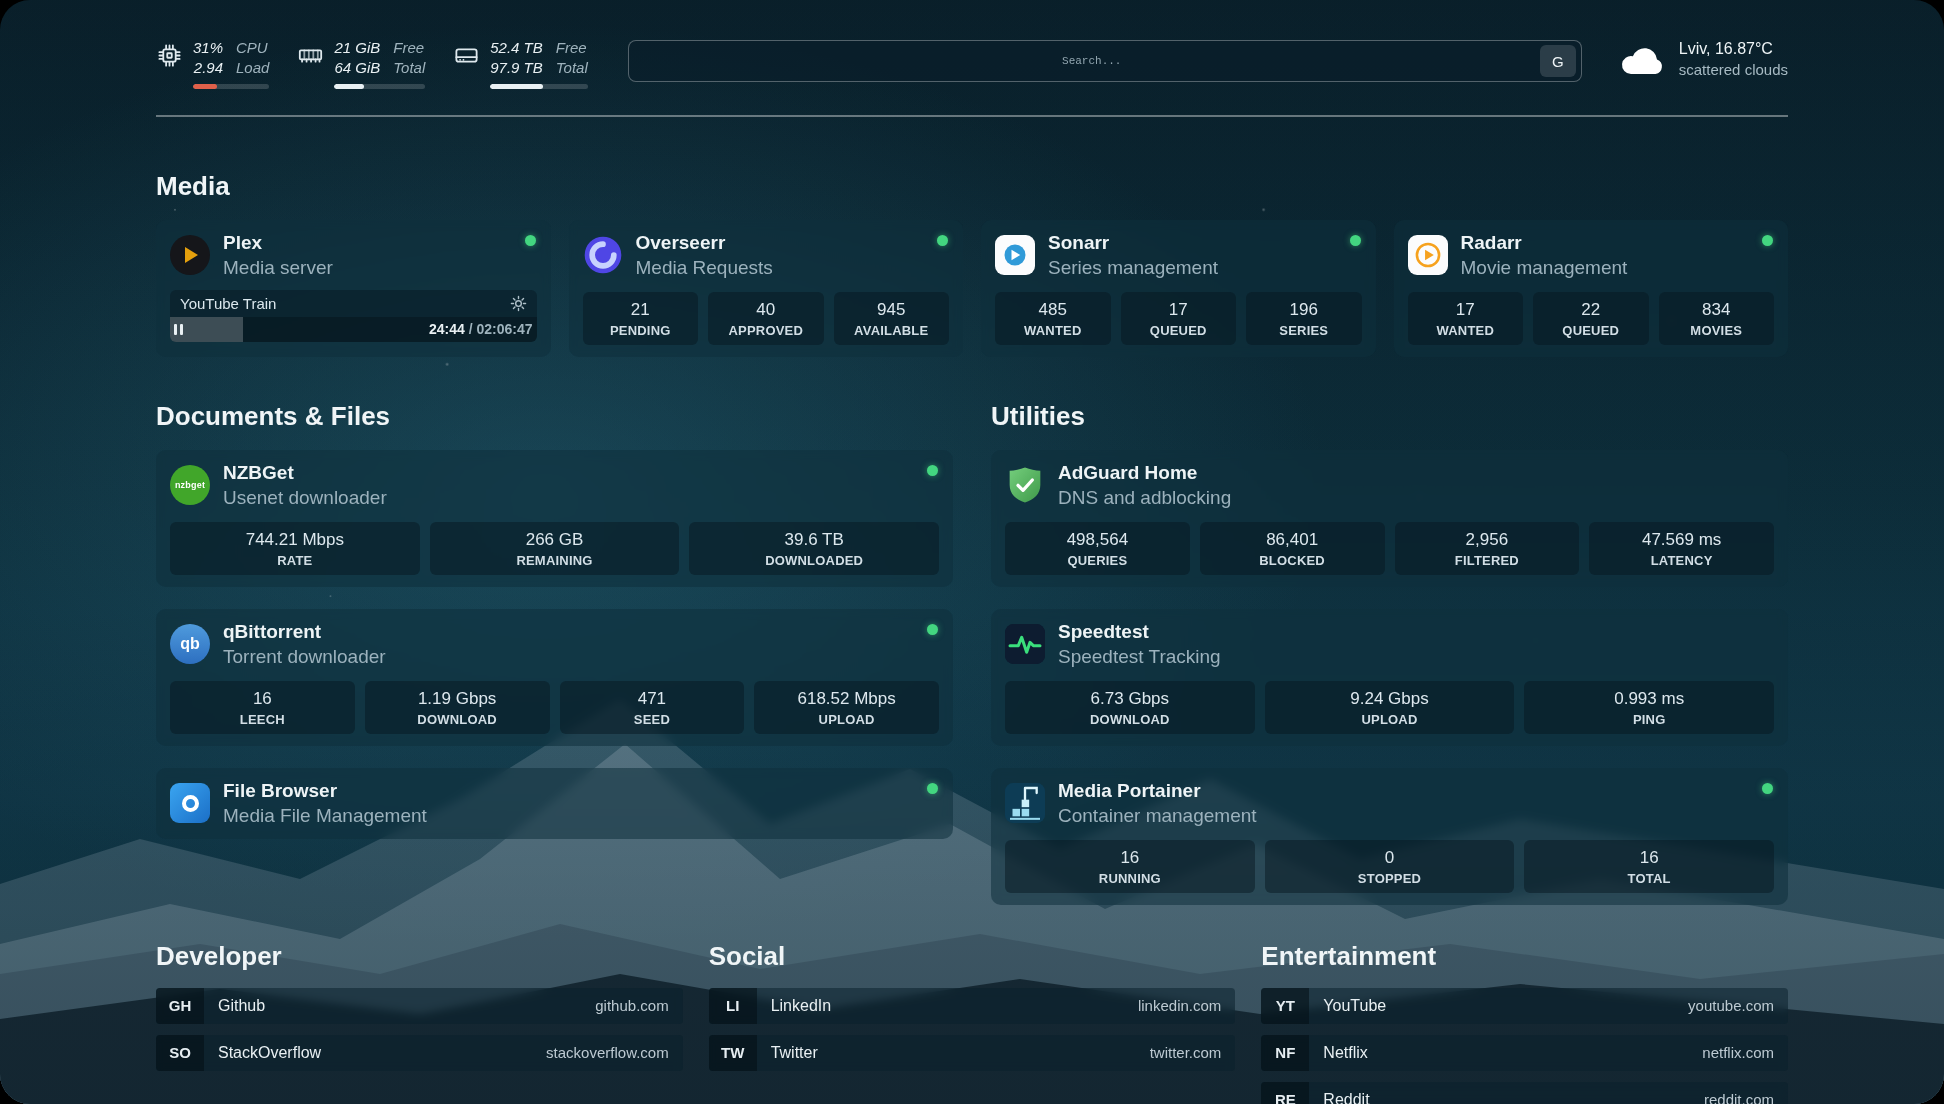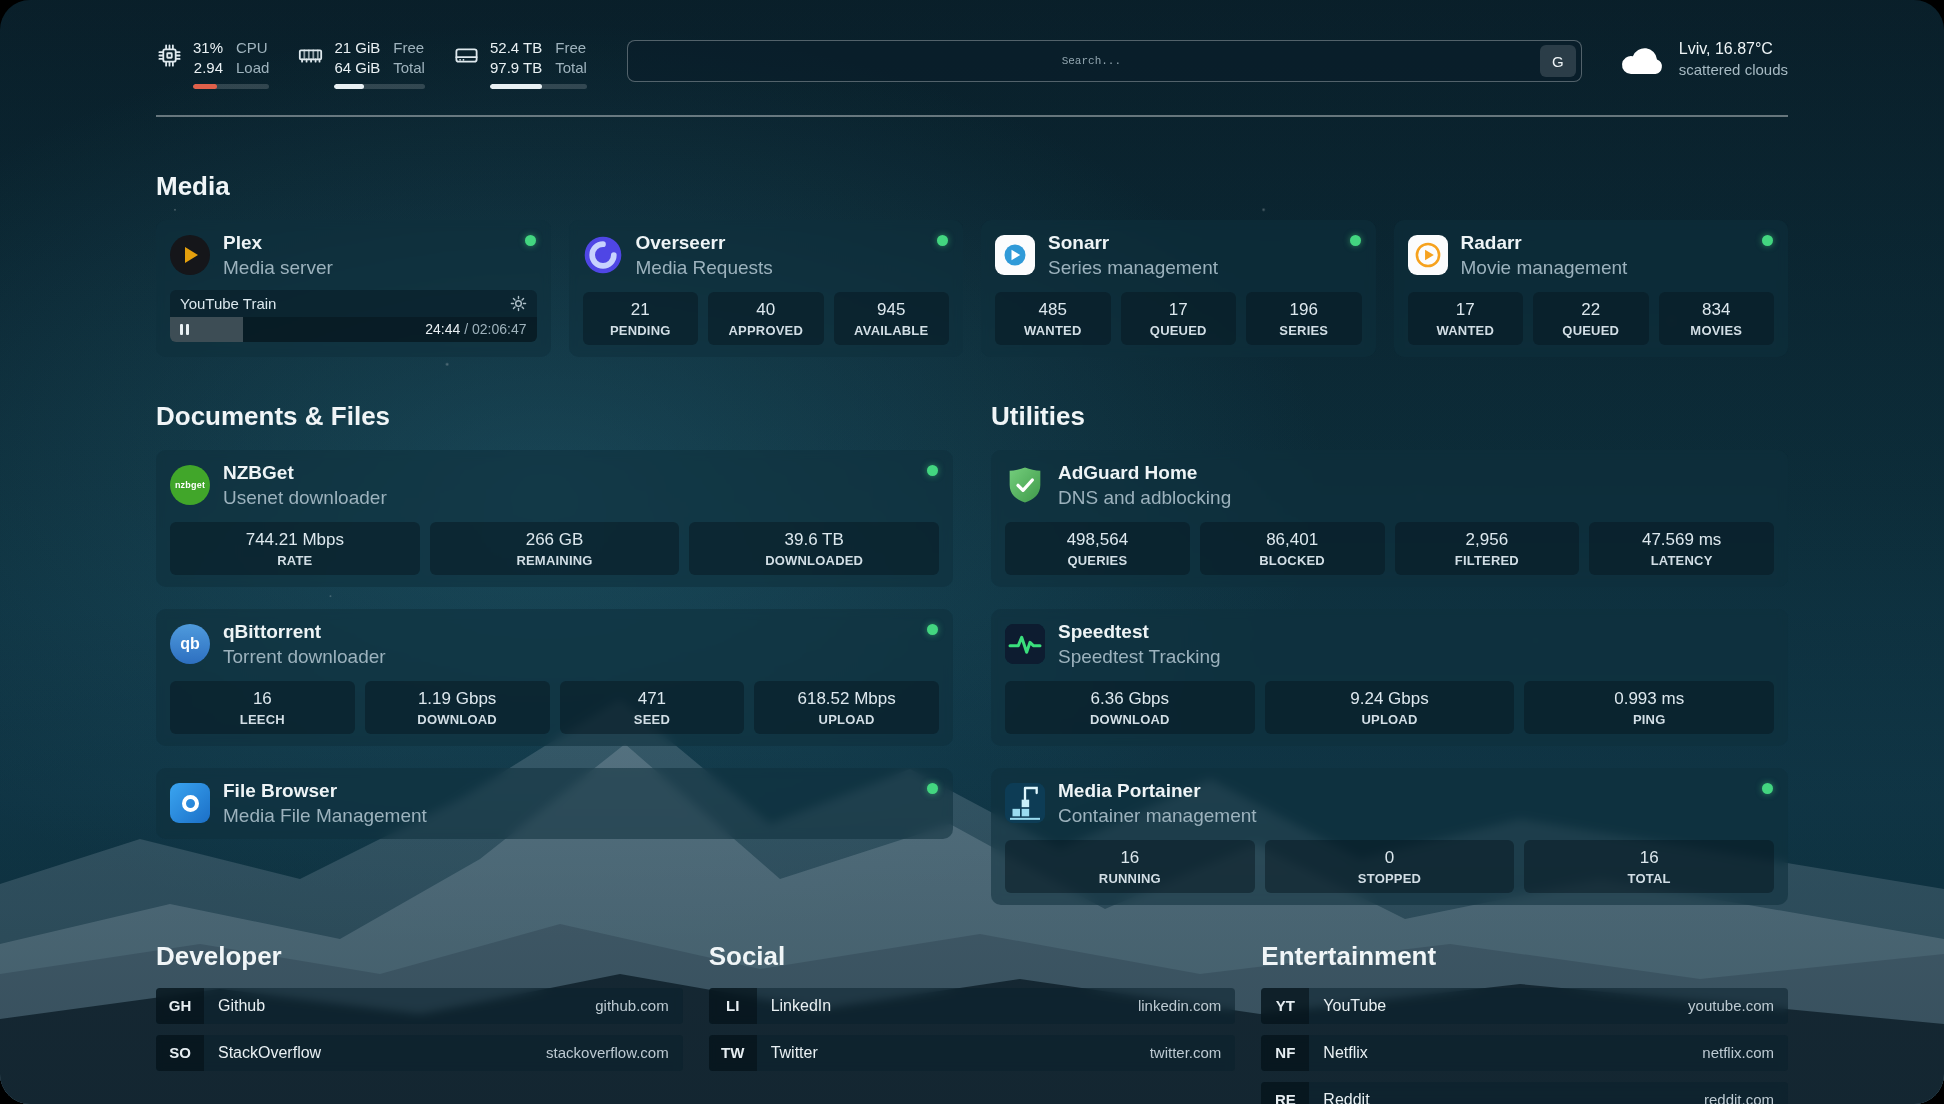--- a/index.html
+++ b/index.html
@@ -25,21 +25,21 @@
       radial-gradient(1150px 680px at 28% 44%, rgba(47,117,139,.40), transparent 68%),
       linear-gradient(180deg,#0a212c 0%, #0d2e3b 45%, #11394a 72%, #0f3644 100%);
   }
   .bg-mountains { position:absolute; left:0; right:0; bottom:0; width:100%; height:430px; display:block; }
   .bg-tint { position:absolute; inset:0; pointer-events:none;
     background: linear-gradient(180deg, rgba(7,24,33,.20) 0%, rgba(10,40,52,.10) 55%, rgba(9,32,43,.38) 100%); }
   .content { position:relative; z-index:2; padding:38px 156px 0; }
 
   
   .topbar { display:flex; align-items:flex-start; }
-  .res { display:flex; gap:10px; margin-right:28px; }
+  .res { display:flex; gap:10px; margin-right:28px;font-style:italic; }
   .res-icon { width:27px; height:27px; color:#dfe9ee; margin-top:4px; flex:none; }
   .res-icon svg { width:100%; height:100%; }
   .res-texts { display:flex; gap:13px; font-size:15px; line-height:1.32; }
   .res-vals { text-align:right; color:#e9f0f3; }
   .res-labs { color:#9fb3bd; }
   .res-bar { height:5px; border-radius:3px; background:rgba(255,255,255,.16); margin-top:6px; overflow:hidden; }
   .res-bar .fill { height:100%; border-radius:3px; background:#e9f0f3; }
   .res.cpu .res-bar .fill { background:#e0604a; }
   .searchbar { flex:1; display:flex; align-items:center; margin:2px 36px 0 12px; height:42px;
     background:rgba(9,30,41,.55); border:1px solid rgba(255,255,255,.30); border-radius:8px; padding:0 5px 0 15px; }
@@ -93,21 +93,21 @@
   .stat-value { font-size:17px; color:#dde8ee; margin-bottom:3px; white-space:nowrap; }
   .stat-label { font-size:13px; font-weight:700; color:#d2dee5; letter-spacing:.2px; white-space:nowrap; }
 
   
   .plex-body { margin-top:11px; }
   .plex-title-row { display:flex; align-items:center; justify-content:space-between;
     background:rgba(6,22,31,.45); border-radius:6px 6px 0 0; padding:5px 10px; font-size:15px; color:#dce8ee; }
   .gear-btn { width:17px; height:17px; color:#aebfc8; cursor:pointer; }
   .gear-btn svg { width:100%; height:100%; }
   .plex-progress { position:relative; height:25px; background:rgba(4,16,23,.62); border-radius:0 0 6px 6px;
-    display:flex; align-items:center; overflow:hidden; padding:0 10px; }
+    display:flex; align-items:center; overflow:hidden; padding:0 4px;font-weight:bold; }
   .plex-progress .pfill { position:absolute; left:0; top:0; bottom:0; background:rgba(255,255,255,.22); }
   .pause-icon { position:relative; display:flex; gap:3px; }
   .pause-icon span { width:3px; height:11px; background:#e9f0f3; border-radius:1px; }
   .plex-time { position:relative; margin-left:auto; font-size:14px; color:#e9f0f3; white-space:nowrap; }
   .plex-time .total { color:#9fb3bd; }
 
   
   .bm-rows { display:flex; flex-direction:column; gap:11px; }
   .bm-row { display:flex; align-items:center; height:36px; background:rgba(10,33,44,.52);
     border-radius:4px; overflow:hidden; cursor:pointer; backdrop-filter: blur(4px); }
@@ -483,21 +483,21 @@
                     <polyline points="3,13 8,13 10,8 13,17 15,11 17,13 21,13" fill="none" stroke="#3adf7c" stroke-width="1.8" stroke-linecap="round" stroke-linejoin="round"></polyline>
                   </svg>
               </span>
               <div class="svc-meta">
                 <div class="svc-name">Speedtest</div>
                 <div class="svc-desc">Speedtest Tracking</div>
               </div>
             </div>
             <div class="stats">
               <div class="stat">
-                  <div class="stat-value">6.36 Gbps</div>
+                  <div class="stat-value">6.73 Gbps</div>
                   <div class="stat-label">DOWNLOAD</div>
                 </div>
               <div class="stat">
                   <div class="stat-value">9.24 Gbps</div>
                   <div class="stat-label">UPLOAD</div>
                 </div>
               <div class="stat">
                   <div class="stat-value">0.993 ms</div>
                   <div class="stat-label">PING</div>
                 </div>

